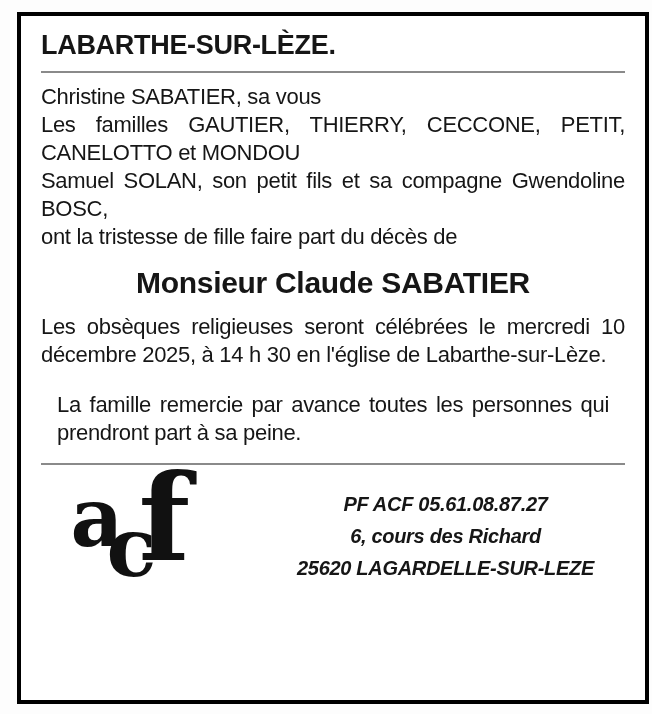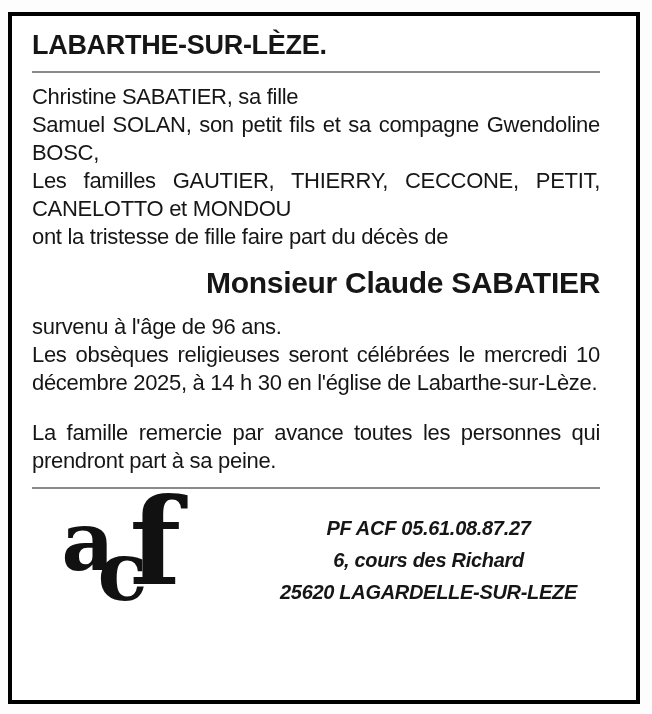--- a/index.html
+++ b/index.html
@@ -11,28 +11,28 @@
   }
   .stage {
     position: relative;
     width: 652px;
     height: 714px;
     background: #fdfdfd;
     overflow: hidden;
   }
   .notice-box {
     position: absolute;
-    left: 8px;
+    left: 17px;
     top: 12px;
     width: 632px;
     height: 692px;
     box-sizing: border-box;
     border: 4px solid #000000;
     background: #ffffff;
-    padding: 8px 36px 0 20px;
+    padding: 8px 20px 0 20px;
   }
   .city-heading {
     font-size: 27px;
     font-weight: bold;
     letter-spacing: -0.3px;
     margin: 6px 0 10px 0;
   }
   .rule {
     border: none;
     border-top: 2px solid #8a8a8a;
@@ -43,31 +43,31 @@
   .family-block { margin: 0; }
   .family-block p,
   .details-block p {
     margin: 0;
     font-size: 22px;
     line-height: 28px;
     letter-spacing: -0.3px;
     text-align: justify;
   }
   .deceased-name {
-    text-align: right;
+    text-align: center;
     font-size: 30px;
     font-weight: bold;
     letter-spacing: -0.3px;
     margin: 15px 0 13px 0;
   }
   .thanks-block {
     margin-top: 22px;
   }
   .thanks-block p {
-    margin: 0;
+    margin: 16px;
     font-size: 22px;
     line-height: 28px;
     letter-spacing: -0.3px;
     text-align: justify;
   }
   .footer-row {
     display: flex;
     align-items: center;
     margin-top: 12px;
     height: 118px;
@@ -119,30 +119,29 @@
 <body>
 
 <div class="stage">
   <div class="notice-box">
 
     <h1 class="city-heading">LABARTHE-SUR-LÈZE.</h1>
 
     <hr class="rule rule-header">
 
     <div class="family-block">
-      <p>Christine SABATIER, sa fille</p>
+      <p>Christine SABATIER, sa vous</p>
+      <p>Les familles GAUTIER, THIERRY, CECCONE, PETIT, CANELOTTO et MONDOU</p>
       <p>Samuel SOLAN, son petit fils et sa compagne Gwendoline BOSC,</p>
-      <p>Les familles GAUTIER, THIERRY, CECCONE, PETIT, CANELOTTO et MONDOU</p>
       <p>ont la tristesse de fille faire part du décès de</p>
     </div>
 
     <h2 class="deceased-name">Monsieur Claude SABATIER</h2>
 
     <div class="details-block">
-      <p>survenu à l'âge de 96 ans.</p>
       <p>Les obsèques religieuses seront célébrées le mercredi 10 décembre 2025, à 14 h 30 en l'église de Labarthe-sur-Lèze.</p>
     </div>
 
     <div class="thanks-block">
       <p>La famille remercie par avance toutes les personnes qui prendront part à sa peine.</p>
     </div>
 
     <hr class="rule rule-footer">
 
     <div class="footer-row">

